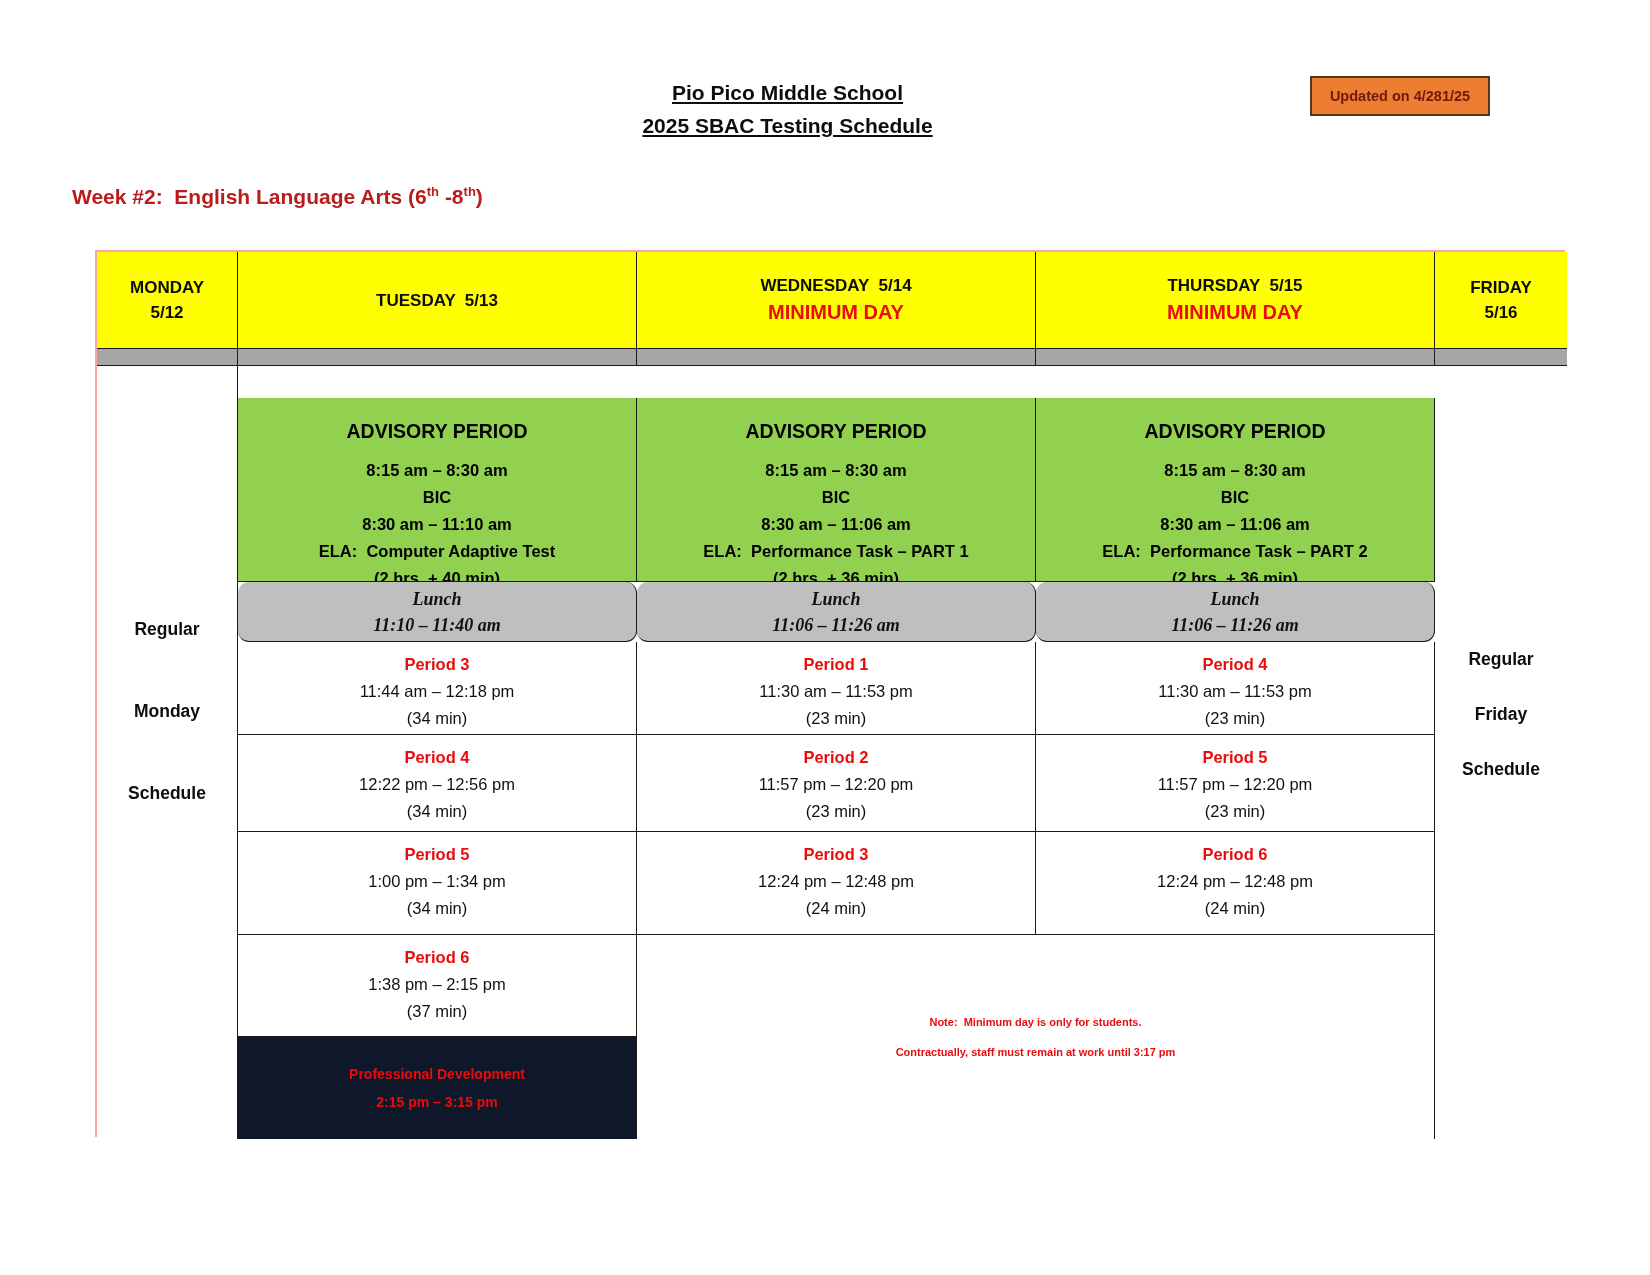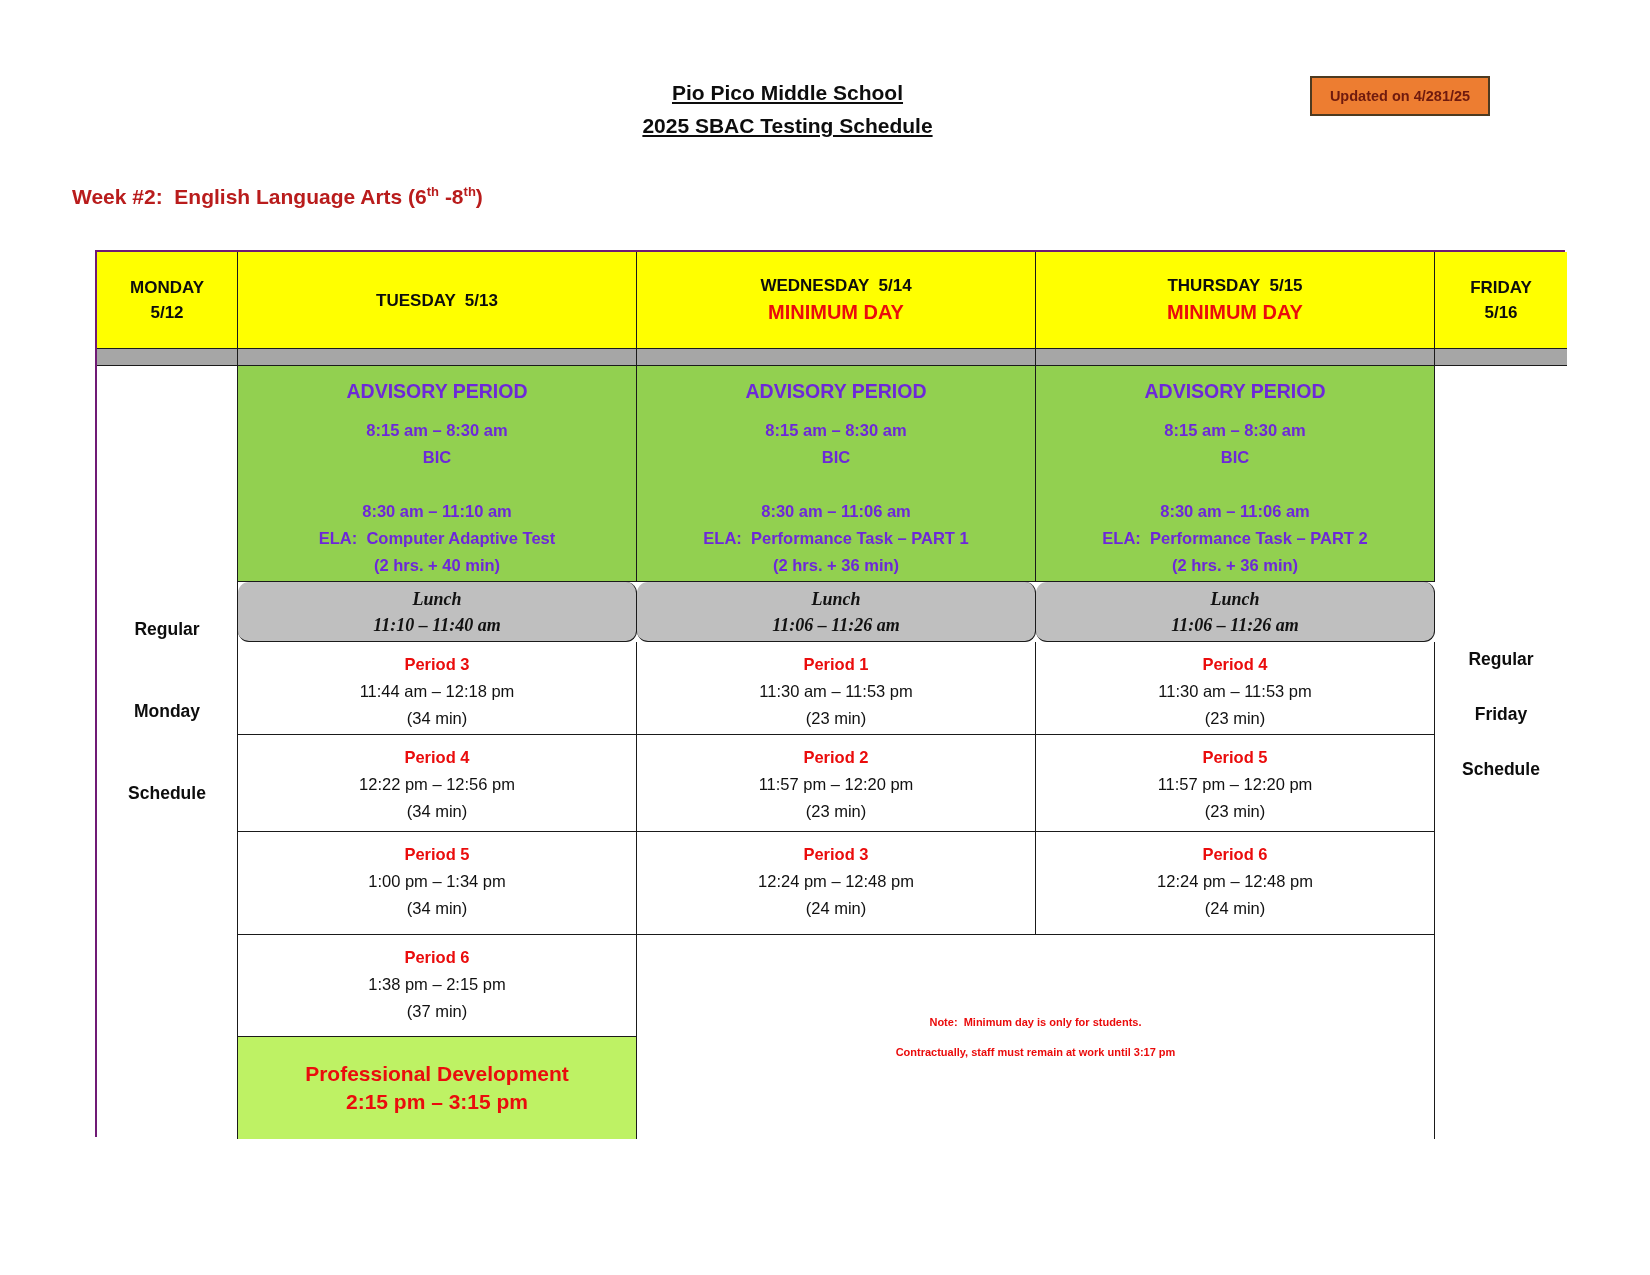--- a/index.html
+++ b/index.html
@@ -16,56 +16,56 @@
            justify-content:center; white-space:pre-wrap; }
 
   .week-heading { position:absolute; left:72px; top:184px; font-size:21px; font-weight:bold;
                   color:#b91c1c; white-space:pre-wrap; }
   .week-heading sup { font-size:13px; }
 
   .schedule-table { position:absolute; left:95px; top:250px; width:1470px; height:887px;
                     display:grid;
                     grid-template-columns:141px 399px 399px 399px 132px;
                     grid-template-rows:97px 17px 216px 60px 93px 97px 103px 102px 102px;
-                    border:2px solid #701a75; background:#ffffff; }
+                    border:2px solid #fca5a5; background:#ffffff; }
 
   .cell { border-right:1.5px solid #1a1a1a; border-bottom:1.5px solid #1a1a1a;
           display:flex; flex-direction:column; align-items:center; text-align:center;
           min-width:0; min-height:0; overflow:hidden; }
   .no-r { border-right:none; }
   .no-b { border-bottom:none; }
   .pre  { white-space:pre-wrap; }
 
   .header-cell { background:#ffff00; justify-content:center; font-weight:bold;
                  font-size:17px; line-height:25px; color:#0d0d0d; }
   .header-cell .minimum-day { color:#ea0c0c; font-size:20px; line-height:29px; }
 
   .sep-cell { background:#a6a6a6; }
 
   .advisory-cell { background:#92d050; font-weight:bold; font-size:16.5px; line-height:27px;
-                   padding-top:12px; color:#6d28d9; }
+                   padding-top:20px; color:#000000;margin-top:32px; }
   .advisory-title { font-size:19.5px; line-height:27px; margin-bottom:12px; }
   .advisory-gap { height:27px; }
 
   .lunch-cell { background:#bfbfbf; justify-content:center;
                 font-family:"Liberation Serif","DejaVu Serif",serif;
                 font-style:italic; font-weight:bold; font-size:18px; line-height:26px;
                 color:#111;border-radius:11px; }
 
   .period-cell { background:#ffffff; padding-top:9px; font-size:16.5px; line-height:27px; color:#111; }
   .period-name { color:#ea0c0c; font-weight:bold; }
 
   .side-cell { background:#ffffff; font-weight:bold; font-size:17.5px; line-height:22px; color:#0d0d0d; }
   .side-monday { padding-top:252px; row-gap:60px; }
   .side-friday { padding-top:282px; row-gap:33px; }
 
   .note-cell { background:#ffffff; justify-content:center; color:#ea0c0c; font-weight:bold;
                font-size:11px; line-height:30px; }
-  .profdev-cell { background:#bef264; justify-content:center; color:#ea0c0c; font-weight:bold;
-                  font-size:21px; line-height:28px; }
+  .profdev-cell { background:#0f172a; justify-content:center; color:#ea0c0c; font-weight:bold;
+                  font-size:14px; line-height:28px; }
 </style>
 </head>
 <body>
 
 <div class="page">
 
   <div class="doc-title">
     <div>Pio Pico Middle School</div>
     <div>2025 SBAC Testing Schedule</div>
   </div>

